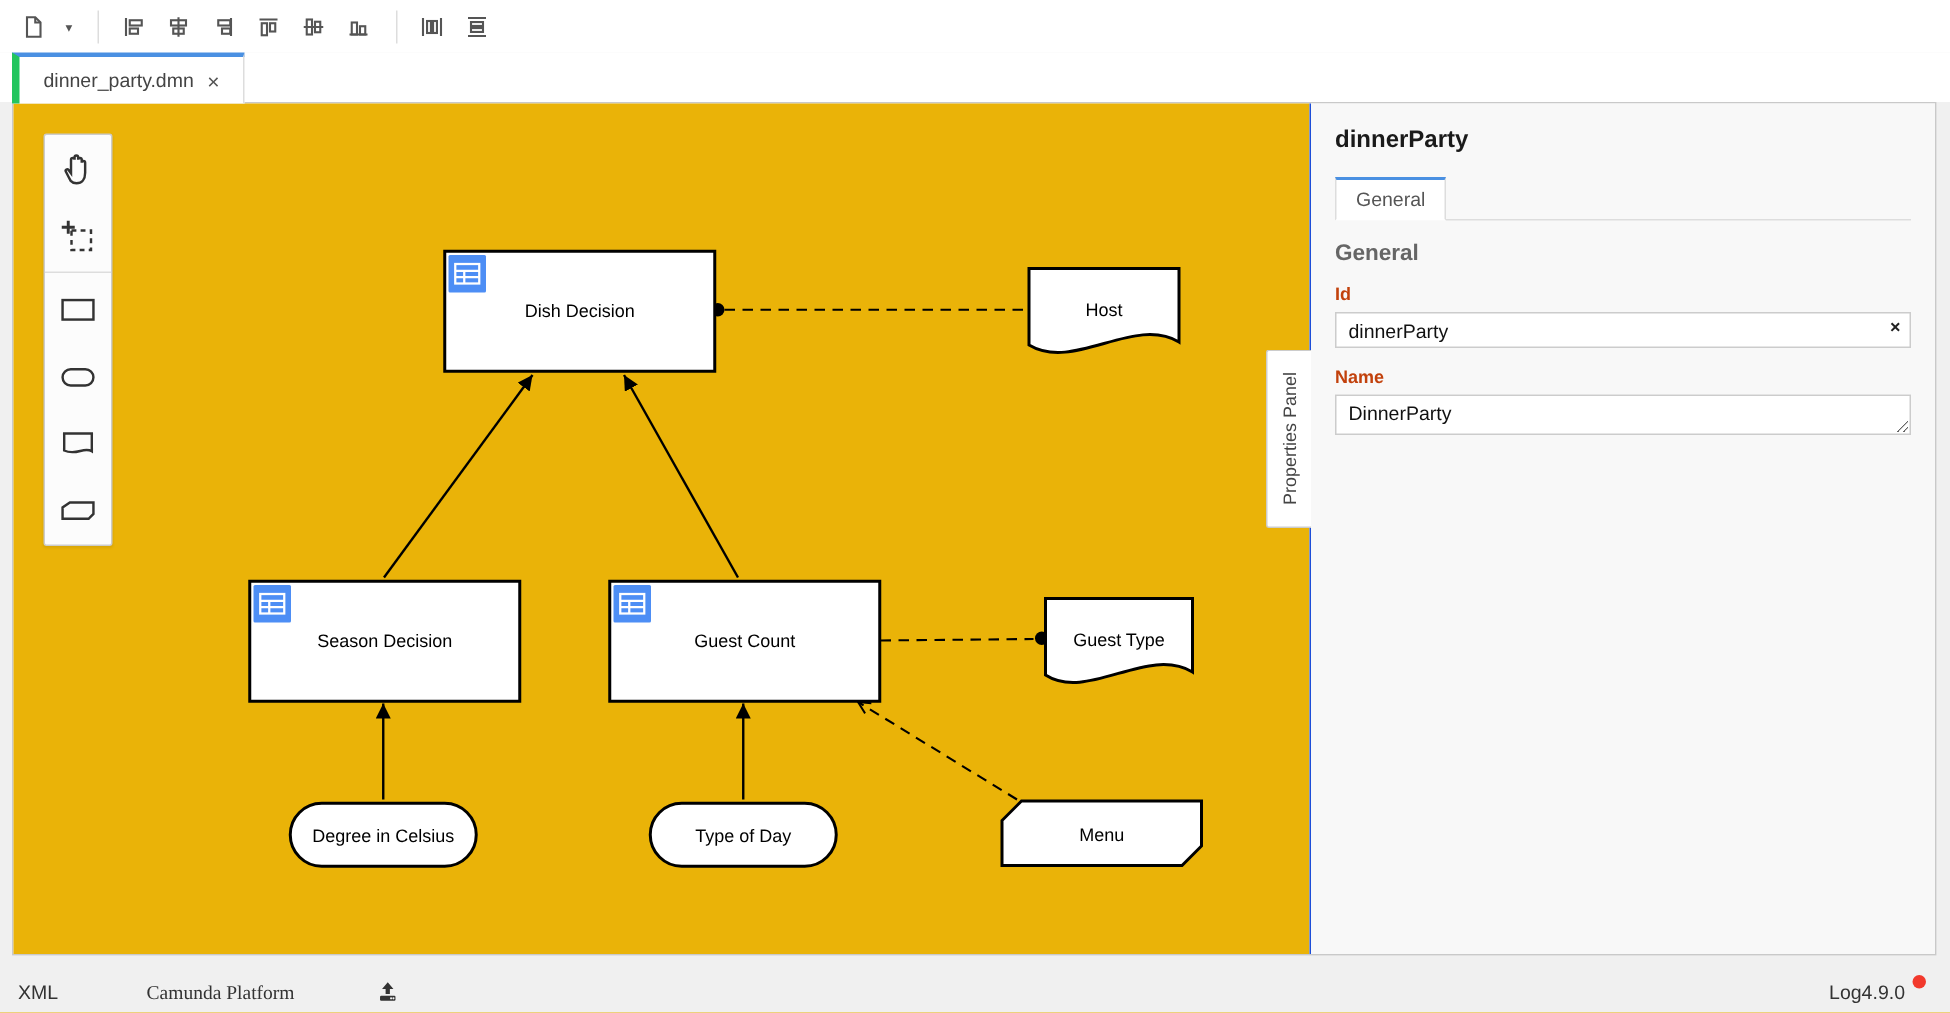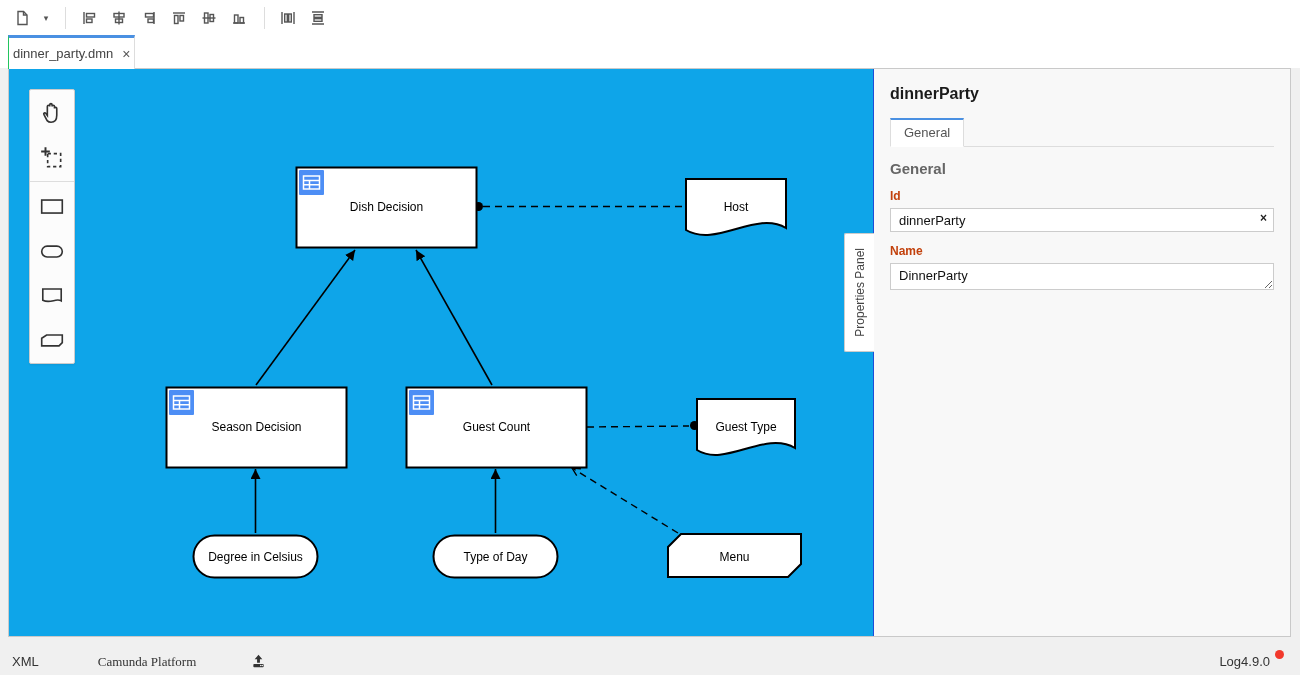--- a/index.html
+++ b/index.html
@@ -21,32 +21,32 @@
   }
   .tbtn svg{ display:block; }
   .tb-sep{ width:1px; height:22px; background:#ddd; margin:0 9px; }
   .caret{ font-size:9px; color:#555; width:14px; }
   
   .tabstrip{
     position:absolute; left:0; top:35px; width:1300px; height:33px; background:#fff;
   }
   .doc-tab{
     position:absolute; left:8px; top:0; height:34px; min-width:123px;
-    background:#fff; border-left:1px solid #22c55e; border-right:1px solid #ddd;
+    background:#fff; border-left:5px solid #22c55e; border-right:1px solid #ddd;
     border-top:3px solid #4a90e2; z-index:3;
-    display:flex; align-items:center; padding:0 4px; gap:9px;
+    display:flex; align-items:center; padding:0 16px; gap:9px;
     font-size:13px; color:#444; cursor:pointer;
   }
   .doc-tab .close{ color:#555; font-size:14px; line-height:1; cursor:pointer; }
   
   .content-box{
     position:absolute; left:8px; top:68px; width:1283px; height:569px;
     background:#fff; border:1px solid #c9c9c9; z-index:2;
   }
-  .canvas{ position:absolute; left:0; top:0; width:864px; height:567px; background:#0ea5e9; }
+  .canvas{ position:absolute; left:0; top:0; width:864px; height:567px; background:#eab308; }
   svg.diagram{ position:absolute; left:0; top:0; }
   svg.diagram text{ font-family:"Liberation Sans","DejaVu Sans",sans-serif; font-size:12px; fill:#000; }
   .node-shape{ fill:#fff; stroke:#000; stroke-width:2; }
   .edge{ stroke:#000; stroke-width:1.6; fill:none; }
   .edge.dashed{ stroke-dasharray:7 5; stroke-width:1.4; }
   .badge-bg{ fill:#4d8ef5; }
   .badge-glyph{ stroke:#fff; fill:none; stroke-width:1.5; }
   
   .palette{
     position:absolute; left:20px; top:20px; width:46px;

